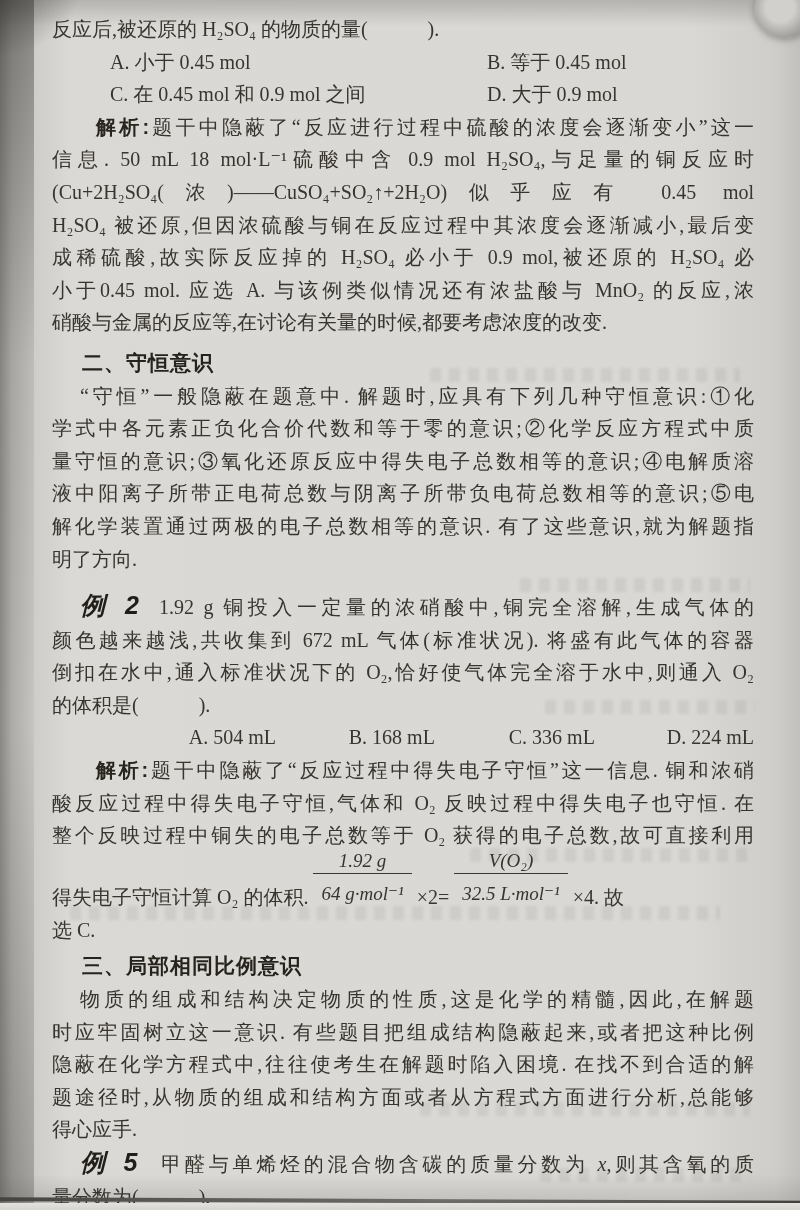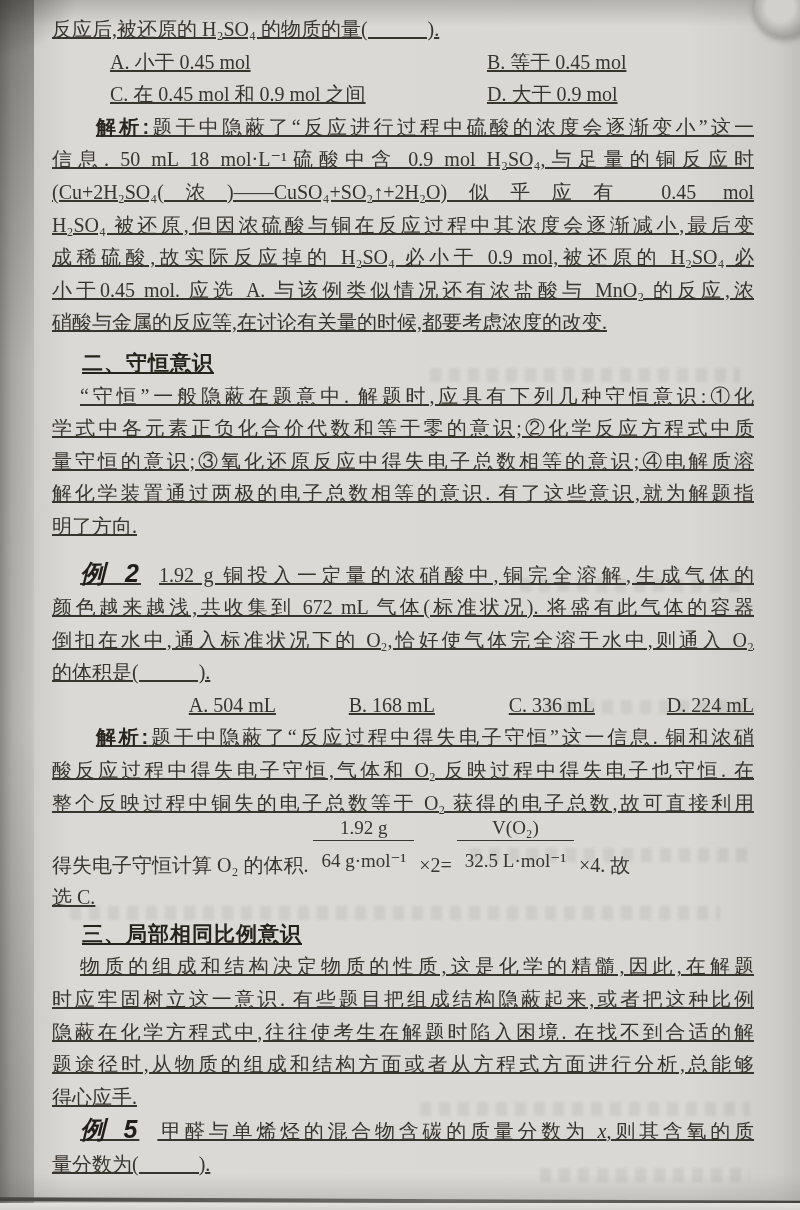--- a/index.html
+++ b/index.html
@@ -37,41 +37,41 @@
   }
   .ghost{
     position:absolute;height:14px;border-radius:2px;
     background:repeating-linear-gradient(90deg, rgba(96,93,88,.55) 0 11px, rgba(96,93,88,0) 11px 19px);
     opacity:.18;filter:blur(1.6px);pointer-events:none;
   }
   .content{
     position:absolute;left:52px;top:13px;width:702px;color:#38352f;
     font-size:20px;line-height:32.6px;
   }
-  .line{min-height:32.6px;text-decoration:underline;}
+  .line{min-height:32.6px;}
   .j{text-align:justify;text-align-last:justify;}
   .ind1{padding-left:28px;}
   .ind2{padding-left:44px;}
   .hei{font-family:"Liberation Sans","DejaVu Sans",sans-serif;font-weight:700;color:#28251f;}
   .heading{font-family:"Liberation Sans","DejaVu Sans",sans-serif;font-weight:700;color:#26231d;
     padding-left:30px;font-size:21px;letter-spacing:1px;}
   .mt8{margin-top:8px;} .mt14{margin-top:14px;} .mt4{margin-top:4px;}
   .optrow{display:flex;padding-left:30px;}
   .optrow .w377{width:377px;margin-left:28px;}
   .optrow4{display:flex;padding-left:26px;justify-content:flex-end;}
   .optrow4 .w160{width:160px;} .optrow4 .w158{width:158px;}
   .exlabel{
     font-family:"Liberation Sans","DejaVu Sans",sans-serif;
     font-weight:700;font-style:italic;font-size:25px;color:#211e19;
     margin-right:18px;letter-spacing:2px;
   }
   .formula-row{
     display:flex;align-items:flex-end;height:62px;gap:5px;white-space:nowrap;
   }
-  .frac{display:inline-flex;flex-direction:column;text-align:center;font-size:19px;line-height:24px;vertical-align:middle;}
+  .frac{display:inline-flex;flex-direction:column;text-align:center;font-size:19px;line-height:24px;vertical-align:middle;font-style:italic;}
   .frac .num{display:block;padding:0 8px;}
   .frac .den{display:block;padding:8px 8px;border-top:1.6px solid #3a3732;}
   .var{font-style:italic;font-family:"Liberation Serif","DejaVu Serif",serif;}
 </style>
 </head>
 <body>
 
 <div class="page">
   <div class="gutter"></div>
   <div class="corner-blob"></div>
@@ -104,20 +104,21 @@
     <div class="line j">H₂SO₄ 被还原,但因浓硫酸与铜在反应过程中其浓度会逐渐减小,最后变</div>
     <div class="line j">成稀硫酸,故实际反应掉的 H₂SO₄ 必小于 0.9 mol,被还原的 H₂SO₄ 必</div>
     <div class="line j">小于0.45 mol. 应选 A. 与该例类似情况还有浓盐酸与 MnO₂ 的反应,浓</div>
     <div class="line">硝酸与金属的反应等,在讨论有关量的时候,都要考虑浓度的改变.</div>
 
     <div class="line heading mt8">二、守恒意识</div>
 
     <div class="line j ind1">“守恒”一般隐蔽在题意中. 解题时,应具有下列几种守恒意识:①化</div>
     <div class="line j">学式中各元素正负化合价代数和等于零的意识;②化学反应方程式中质</div>
     <div class="line j">量守恒的意识;③氧化还原反应中得失电子总数相等的意识;④电解质溶</div>
+    <div class="line j">液中阳离子所带正电荷总数与阴离子所带负电荷总数相等的意识;⑤电</div>
     <div class="line j">解化学装置通过两极的电子总数相等的意识. 有了这些意识,就为解题指</div>
     <div class="line">明了方向.</div>
 
     <div class="line j ind1 mt14">
       <span class="exlabel">例 2</span><span>1.92 g 铜投入一定量的浓硝酸中,铜完全溶解,生成气体的</span>
     </div>
     <div class="line j">颜色越来越浅,共收集到 672 mL 气体(标准状况). 将盛有此气体的容器</div>
     <div class="line j">倒扣在水中,通入标准状况下的 O₂,恰好使气体完全溶于水中,则通入 O₂</div>
     <div class="line">的体积是(　　　).</div>
 

